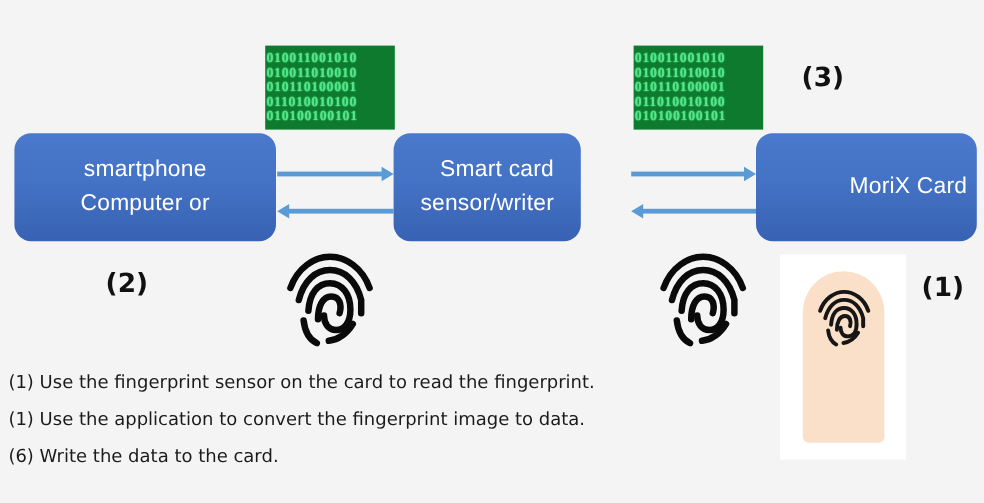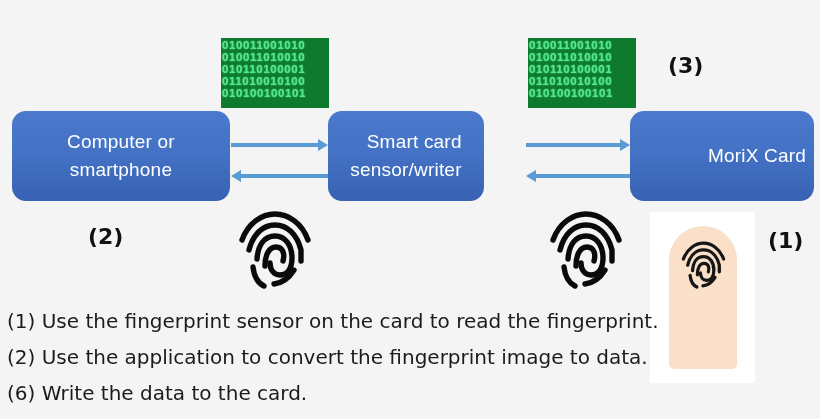--- a/index.html
+++ b/index.html
@@ -44,22 +44,22 @@
 
   
   .binary {
     position: absolute;
     width: 108px;
     height: 70px;
     background: #0d7a2e;
     overflow: hidden;
     display: flex;
     flex-direction: column;
-    justify-content: flex-start;
-    font-family: Liberation Sans, sans-serif;
+    justify-content: center;
+    font-family: Liberation Serif, serif;
     font-size: 11.5px;
     font-weight: bold;
     color: #4ee88a;
     letter-spacing: .6px;
     line-height: 1.05;
     box-sizing: border-box;
     padding: 1px 0 1px 1px;
     text-shadow: 0 0 1.5px rgba(120,255,160,.85);
   }
   .binary div { white-space: nowrap; }
@@ -140,21 +140,21 @@
   #label-1 { left: 768px; top: 228px; }
 
   
   #captions {
     position: absolute;
     left: 7px;
     top: 311px;
     width: 700px;
   }
   #captions .caption-line {
-    font-size: 20px;
+    font-size: 15px;
     color: #1b1b1b;
     line-height: 1.0;
     margin-bottom: 16px;
     white-space: nowrap;
     font-family: "DejaVu Sans", sans-serif;
   }
 </style>
 </head>
 <body>
 
@@ -171,22 +171,22 @@
   <div class="binary" id="binary-right">
     <div>010011001010</div>
     <div>010011010010</div>
     <div>010110100001</div>
     <div>011010010100</div>
     <div>010100100101</div>
   </div>
 
   <div class="node" id="node-computer">
     <div>
+      <span>smartphone</span>
       <span>Computer or</span>
-      <span>smartphone</span>
     </div>
   </div>
 
   <div class="node" id="node-reader">
     <div>
       <span>Smart card</span>
       <span>sensor/writer</span>
     </div>
   </div>
 
@@ -255,17 +255,17 @@
       </div>
     </div>
   </div>
 
   <div class="step-label" id="label-2">(2)</div>
   <div class="step-label" id="label-3">(3)</div>
   <div class="step-label" id="label-1">(1)</div>
 
   <div id="captions">
     <div class="caption-line">(1) Use the fingerprint sensor on the card to read the fingerprint.</div>
-    <div class="caption-line">(2) Use the application to convert the fingerprint image to data.</div>
+    <div class="caption-line">(1) Use the application to convert the fingerprint image to data.</div>
     <div class="caption-line">(6) Write the data to the card.</div>
   </div>
 
 </div>
 
 </body></html>

